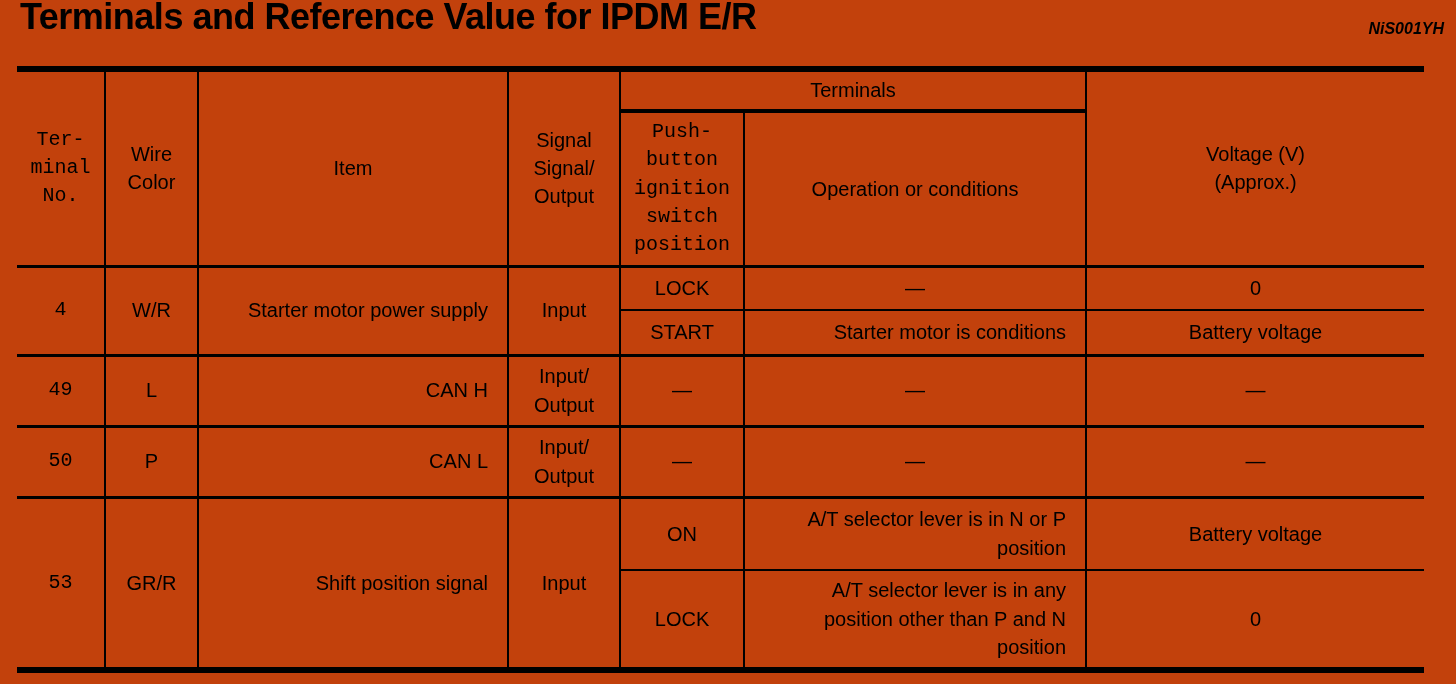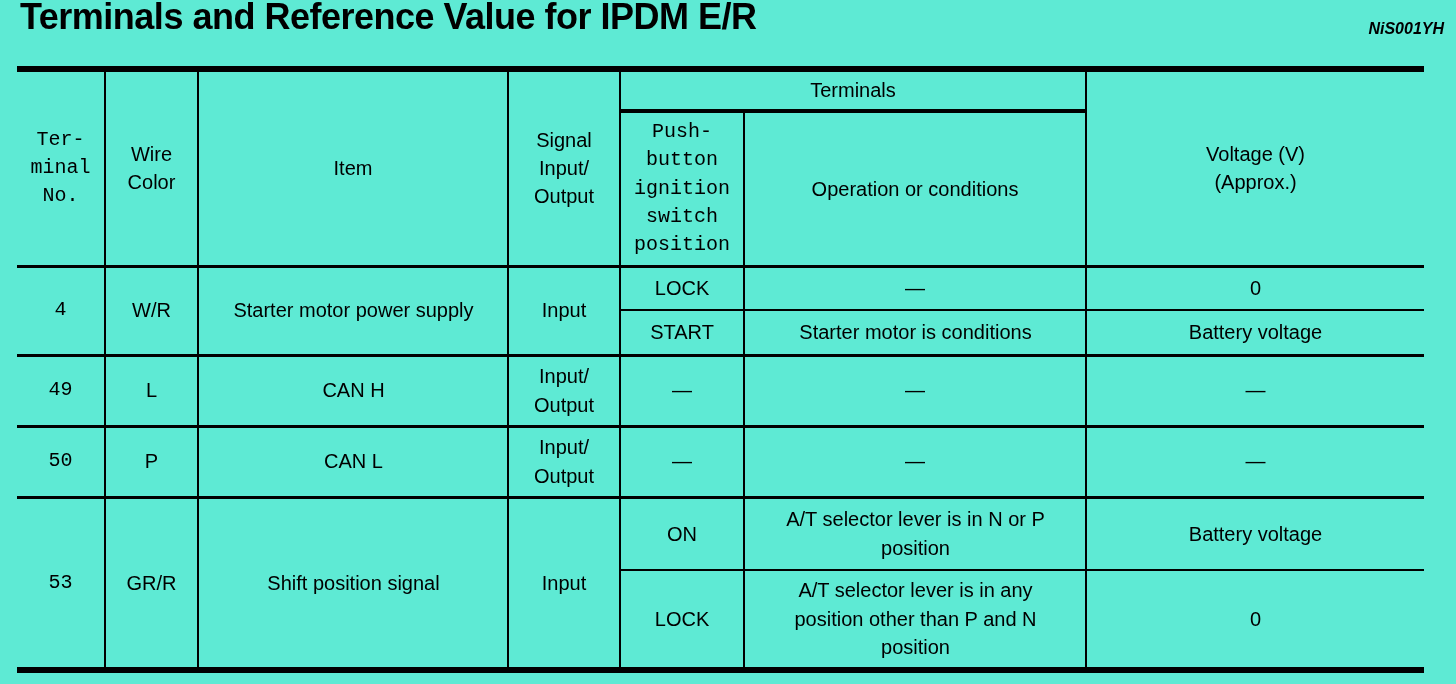--- a/index.html
+++ b/index.html
@@ -6,21 +6,21 @@
   html, body {
     margin: 0; padding: 0;
     background: #ffffff;
     font-family: "Liberation Sans", sans-serif;
     color: #000000;
   }
   .page {
     position: relative;
     width: 1456px;
     height: 684px;
-    background: #5eead4;
+    background: #c2410c;
     overflow: hidden;
   }
   .page-title {
     position: absolute;
     left: 20px;
     top: -4px;
     font-size: 36px;
     font-weight: bold;
     letter-spacing: -0.5px;
     white-space: nowrap;
@@ -60,21 +60,21 @@
     white-space: pre-line;
     overflow: hidden;
   }
   
   .terminals th:first-child, .terminals td.edge-left { border-left: none; font-family: Liberation Mono, monospace; }
   .terminals th:last-child, .terminals td.edge-right { border-right: none; }
   
   .terminals .rule-heavy { border-bottom-width: 3px; }
   .terminals .condition-head { border-bottom-width: 4px; }
   
-  .terminals .al { text-align: center; padding-left: 13px; padding-right: 12px; }
+  .terminals .al { text-align: right; padding-left: 13px; padding-right: 19px; }
 </style>
 </head>
 <body>
 
 <div class="page">
 
   <div class="page-title">Terminals and Reference Value for IPDM E/R</div>
 
   <div class="figure-code">NiS001YH</div>
 
@@ -91,21 +91,21 @@
 
     <tbody>
         <tr style="height:42px">
       <th rowspan="2" class="rule-heavy">Ter-
 minal
 No.</th>
       <th rowspan="2" class="rule-heavy">Wire
 Color</th>
       <th rowspan="2" class="rule-heavy">Item</th>
       <th rowspan="2" class="rule-heavy">Signal
-Input/
+Signal/
 Output</th>
       <th colspan="2" class="condition-head">Terminals</th>
       <th rowspan="2" class="rule-heavy">Voltage (V)
 (Approx.)</th>
     </tr>
     <tr style="height:155px">
       <th class="rule-heavy">Push-
 button
 ignition
 switch

